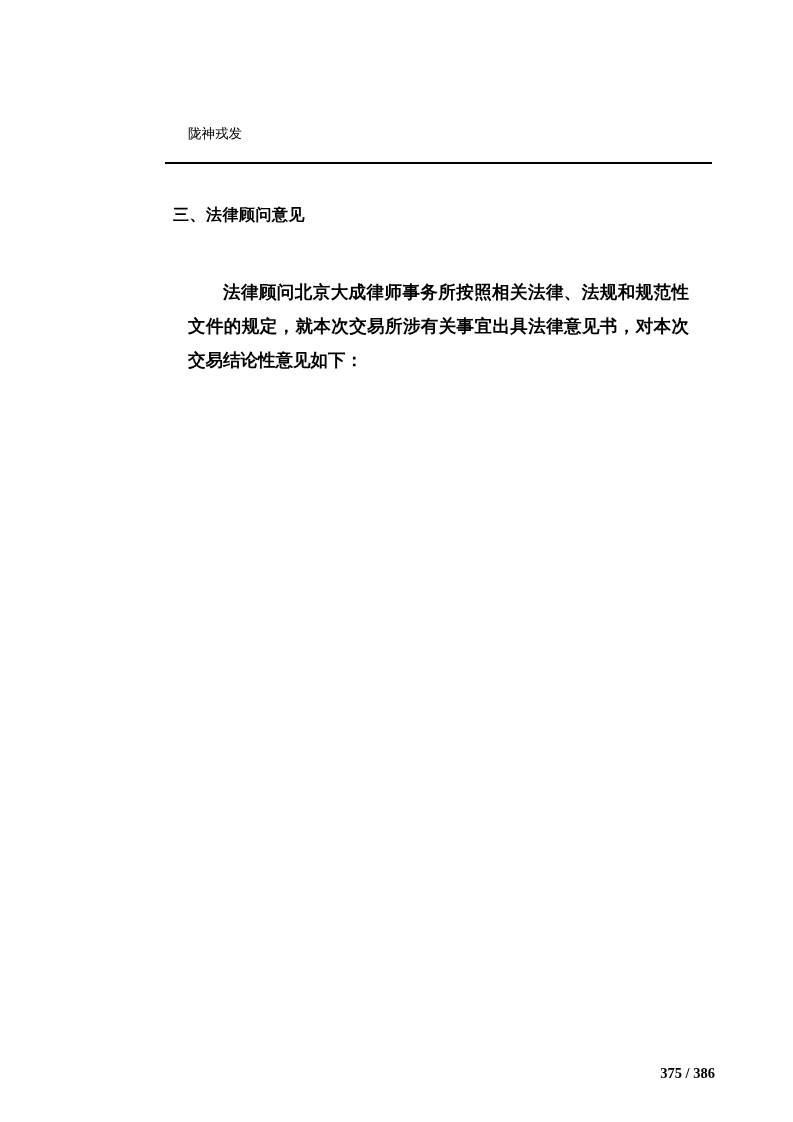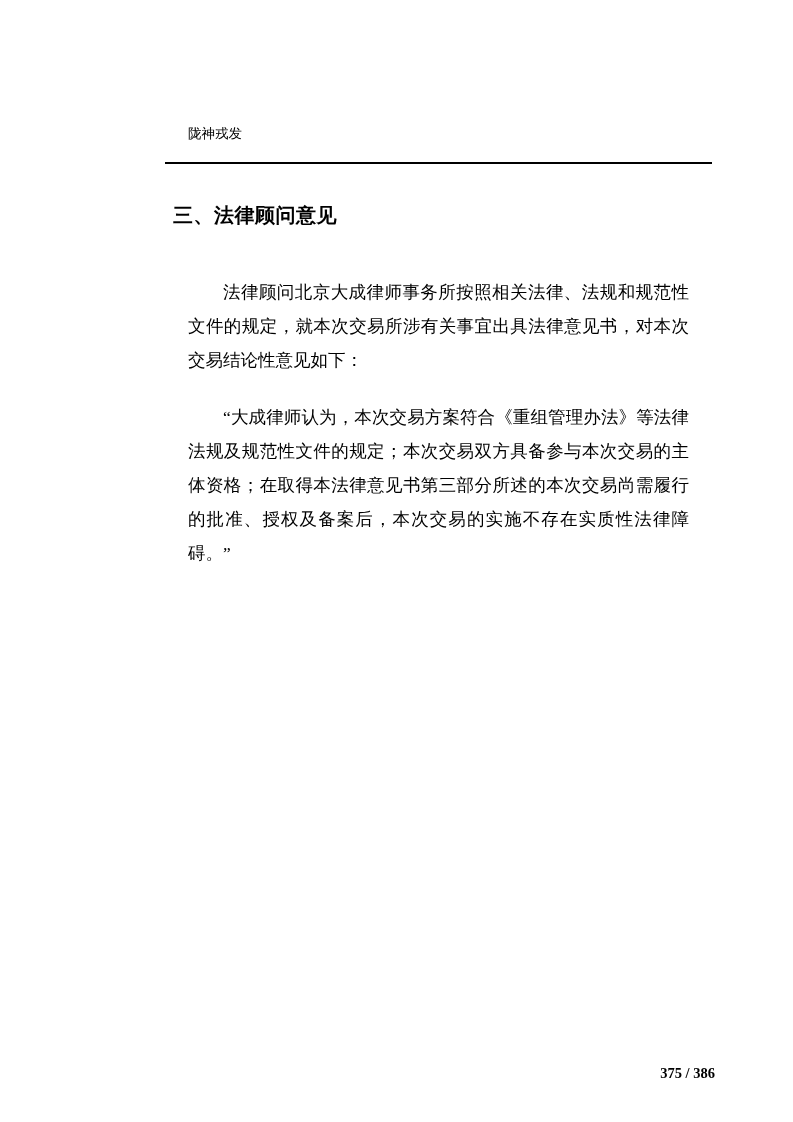--- a/index.html
+++ b/index.html
@@ -28,33 +28,34 @@
     line-height: 1.35;
     padding-bottom: 4px;
     border-bottom: 2px solid #000000;
   }
   .header .left { white-space: nowrap; }
   .header .right { white-space: nowrap; }
   .section-heading {
     margin-top: 30px;
     font-family: "Liberation Sans", "DejaVu Sans", sans-serif;
     font-weight: 700;
-    font-size: 20px;
+    font-size: 16px;
     line-height: 26px;
     letter-spacing: 0.5px;
   }
   .body-text p {
     font-size: 17.5px;
     line-height: 34px;
     text-align: justify;
     text-indent: 2em;
     margin-bottom: 6px;
   }
   .body-text p:first-of-type {
     margin-top: 16px;
+    font-weight: bold;
   }
   .page-number {
     position: absolute;
     top: 1020px;
     right: 93px;
     font-size: 14.5px;
     font-weight: 700;
     font-family: "Liberation Serif", "DejaVu Serif", serif;
   }
 </style>
@@ -62,17 +63,16 @@
 <body>
 
 <div class="page">
   <div class="content">
     <div class="header">
       <span class="left">陇神戎发</span>
     </div>
     <h1 class="section-heading">三、法律顾问意见</h1>
     <div class="body-text">
       <p>法律顾问北京大成律师事务所按照相关法律、法规和规范性文件的规定，就本次交易所涉有关事宜出具法律意见书，对本次交易结论性意见如下：</p>
-      <p>“大成律师认为，本次交易方案符合《重组管理办法》等法律法规及规范性文件的规定；本次交易双方具备参与本次交易的主体资格；在取得本法律意见书第三部分所述的本次交易尚需履行的批准、授权及备案后，本次交易的实施不存在实质性法律障碍。”</p>
     </div>
   </div>
   <div class="page-number">375 / 386</div>
 </div>
 
 </body></html>

